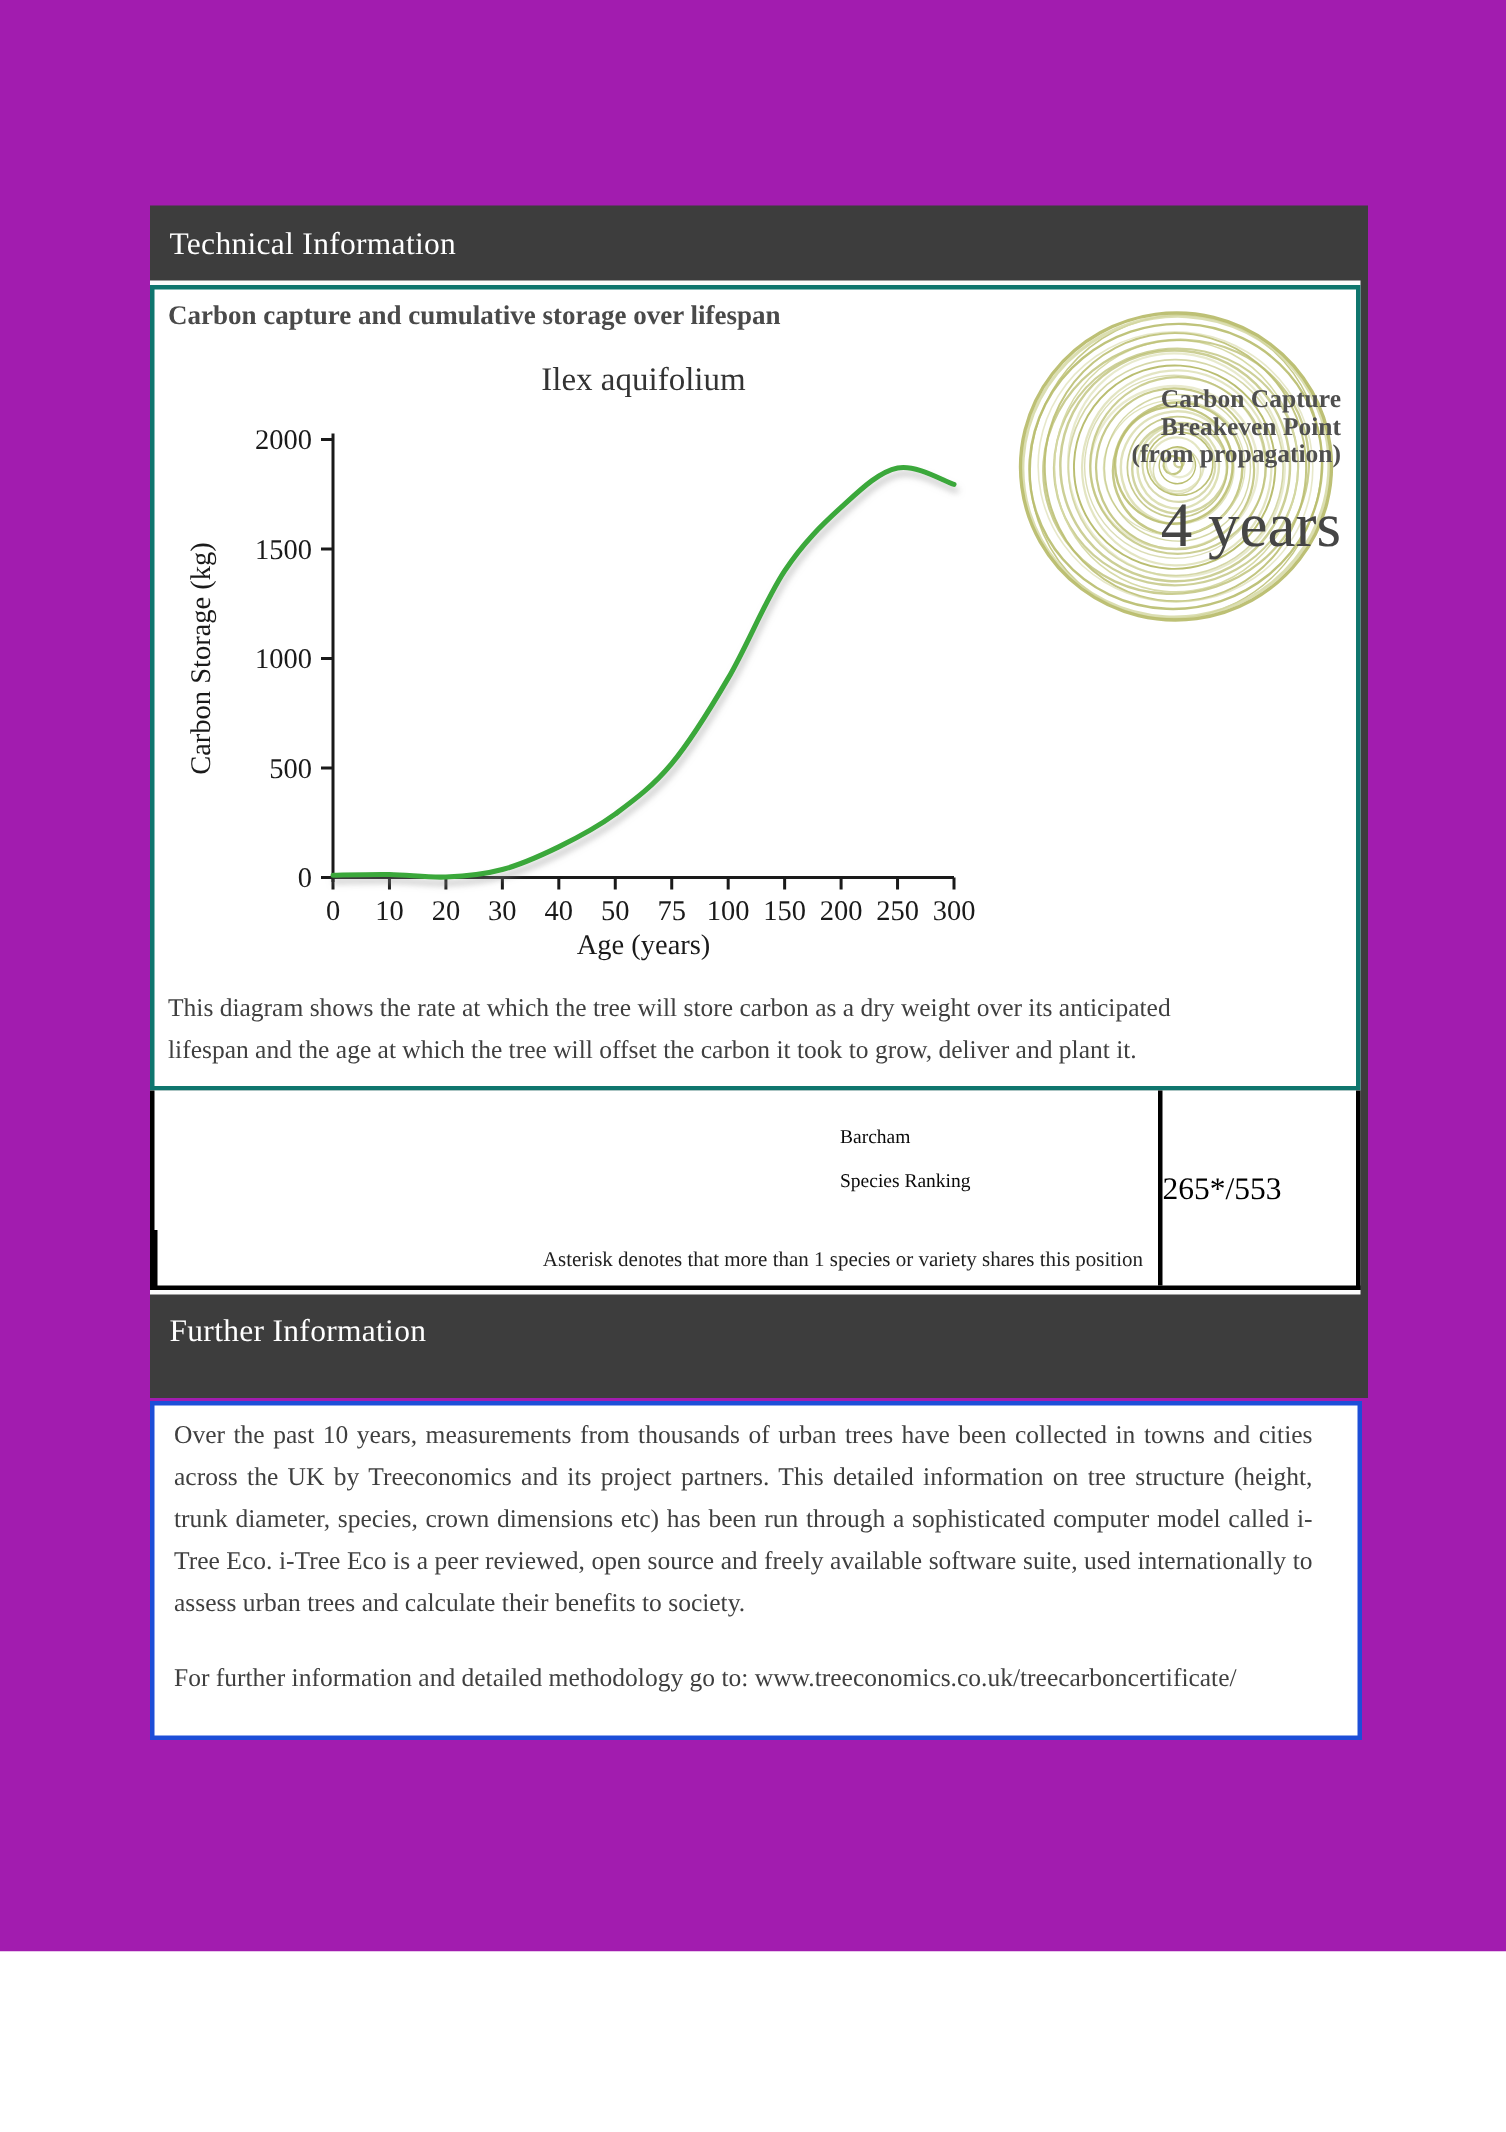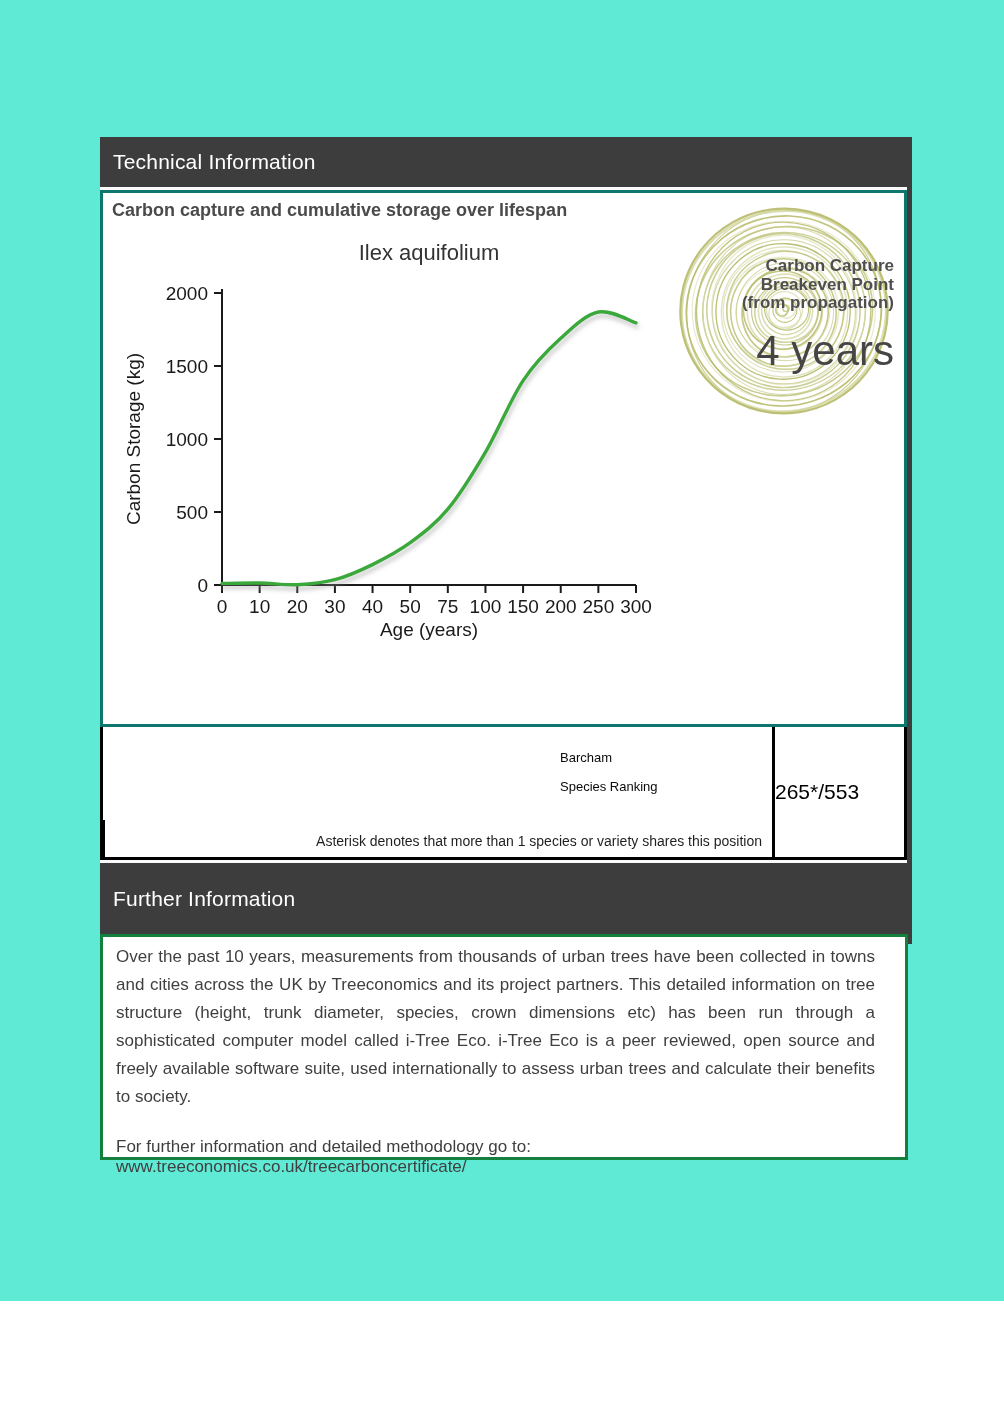--- a/index.html
+++ b/index.html
@@ -1,21 +1,21 @@
 <!DOCTYPE html>
 <html><head>
 <meta charset="utf-8">
 <style>
   html,body{margin:0;padding:0;background:#ffffff;}
-  .page{position:relative;width:1004px;height:1301px;background:#5eead4;
-        font-family:Liberation Sans, sans-serif;overflow:hidden;}
+  .page{position:relative;width:1004px;height:1301px;background:#a21caf;
+        font-family:Liberation Serif, serif;overflow:hidden;}
   .panel{position:absolute;left:100px;top:137px;width:812px;background:#3d3d3d;}
   .bar{height:50px;color:#ffffff;box-sizing:border-box;padding:13px 14px 0 13px;
        font-size:21px;letter-spacing:0.2px;}
-  .bar2{height:69px;padding-top:12px;margin-top:12px;}
+  .bar2{height:69px;padding-top:12px;}
   .gap{height:3px;background:#fbfbfb;margin-right:5px;}
   .box{background:#ffffff;box-sizing:border-box;}
   .chart-box{position:relative;height:537px;margin-right:5px;border:3px solid #0f766e;}
   .sec-title{position:absolute;top:7px;left:9px;font-size:18px;font-weight:bold;color:#4a4a4a;}
   #chart-svg{position:absolute;left:17px;top:45px;}
   .ctitle{font-size:22px;fill:#333333;}
   .tick{font-size:19px;fill:#1a1a1a;}
   .axlabel{font-size:19px;fill:#1a1a1a;}
   .ax{stroke:#1a1a1a;stroke-width:2;}
   .badge{position:absolute;top:6px;right:10px;width:220px;height:220px;}
@@ -27,21 +27,21 @@
            font-size:17px;line-height:28px;color:#3f3f3f;}
   .rank-box{position:relative;height:133px;margin-right:5px;border:3px solid #000000;
             border-top:none;display:flex;}
   .rank-left{flex:1;position:relative;}
   .rank-title{position:absolute;left:457px;top:16px;font-size:13px;line-height:29px;color:#0a0a0a;}
   .rank-note{position:absolute;right:10px;bottom:8px;font-size:14px;color:#1f1f1f;}
   .rank-right{width:129px;border-left:3px solid #000000;display:flex;
               align-items:center;font-size:21px;color:#000000;}
   .artifact{position:absolute;left:-3px;top:93px;width:5px;height:40px;background:#000000;}
   .para-box{position:absolute;left:100px;top:934px;width:808px;height:226px;
-            border:3px solid #15803d;padding:6px 30px 0 13px;}
+            border:3px solid #1d4ed8;padding:6px 30px 0 13px;}
   .para{margin:0;font-size:17px;line-height:28px;text-align:justify;color:#3f3f3f;}
   .linkline{margin:26px 0 0 0;font-size:17px;color:#3f3f3f;}
 </style>
 </head>
 <body>
 
 <div class="page">
 
   <div class="panel">
 
@@ -140,20 +140,24 @@
             <ellipse cx="110.0" cy="112.0" rx="103.7" ry="102.3" transform="rotate(-7.7 110 112)" fill="none" stroke="#b9bd6e" stroke-width="2.2" stroke-opacity="0.95"></ellipse>
           </svg>
         <div class="badge-text">
           <div class="badge-head">Carbon Capture</div>
           <div class="badge-head">Breakeven Point</div>
           <div class="badge-head">(from propagation)</div>
           <div class="badge-value">4 years</div>
         </div>
       </div>
 
+      <div class="caption">
+        <span>This diagram shows the rate at which the tree will store carbon as a dry weight over its anticipated</span><br>
+        <span>lifespan and the age at which the tree will offset the carbon it took to grow, deliver and plant it.</span>
+      </div>
     </div>
 
     <div class="box rank-box">
       <div class="rank-left">
         <div class="rank-title">
           <span>Barcham</span><br>
           <span>Species Ranking</span>
         </div>
         <div class="rank-note">Asterisk denotes that more than 1 species or variety shares this position</div>
       </div>

